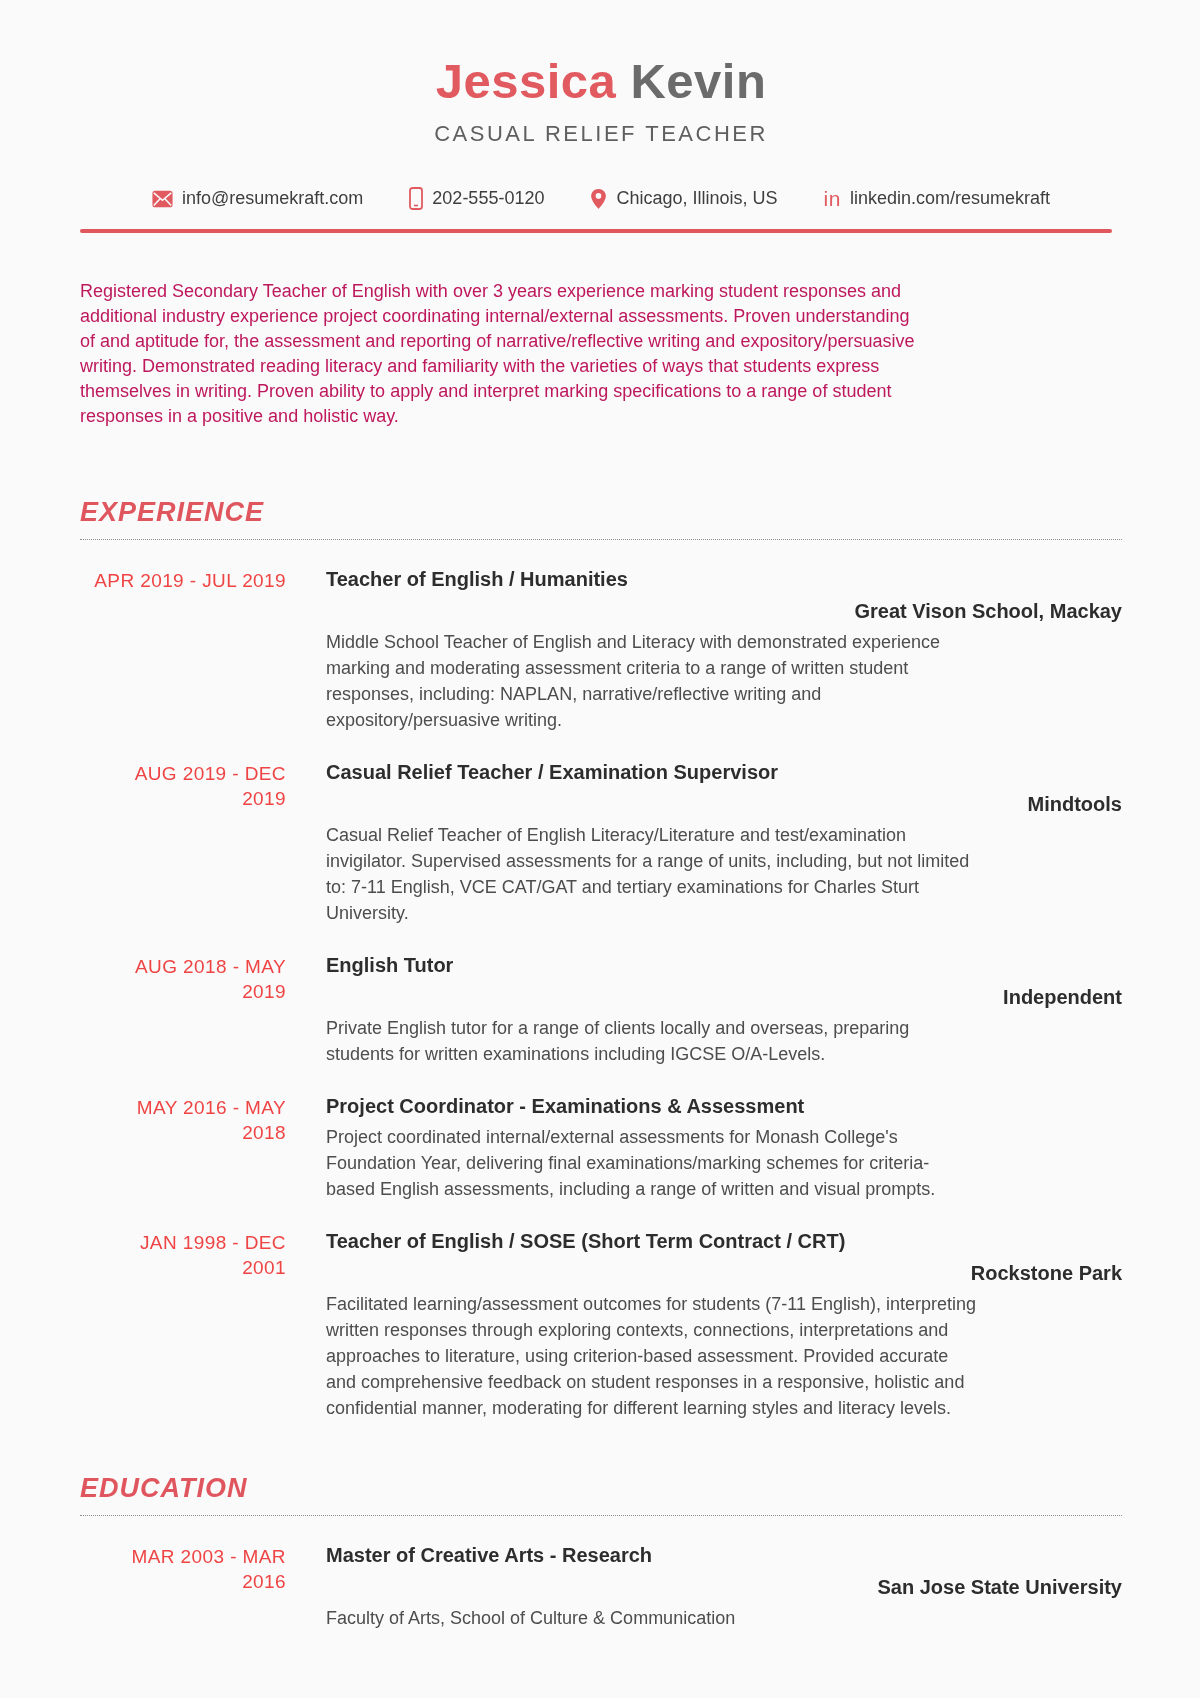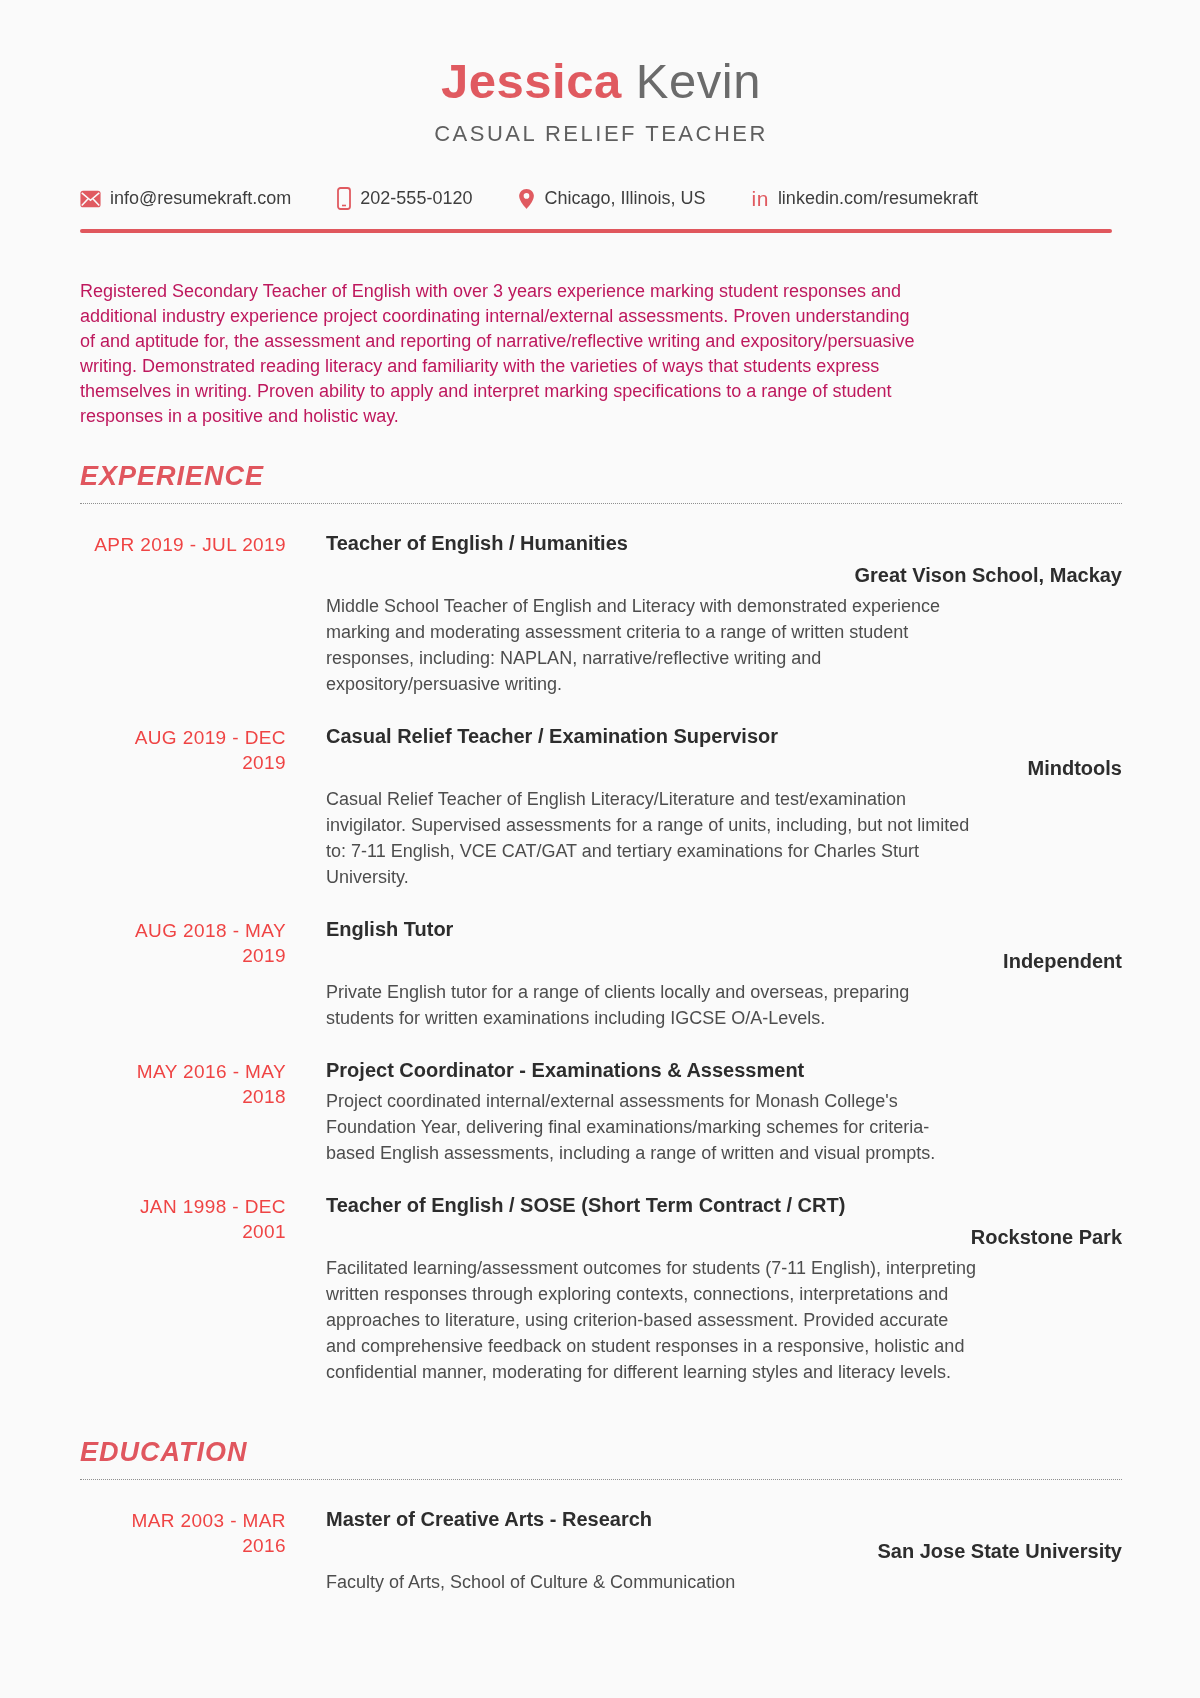--- a/index.html
+++ b/index.html
@@ -13,31 +13,32 @@
 
   
   h1.name {
     text-align: center;
     font-size: 49px;
     font-weight: 700;
     color: #e05a60;
     letter-spacing: 0.5px;
     line-height: 54px;
   }
-  h1.name .last { color: #6b6b6b; font-weight: 400; }
+  h1.name .last { color: #6b6b6b; font-weight: 700; }
   .subtitle {
     text-align: center;
     font-size: 22px;
     font-weight: 500;
     color: #5f5f5f;
     letter-spacing: 2.5px;
     margin-top: 13px;
   }
   .contact-row {
     display: flex;
+    justify-content: center;
     align-items: center;
     gap: 46px;
     margin-top: 40px;
     font-size: 18px;
     color: #3e3e3e;
   }
   .contact-item { display: flex; align-items: center; gap: 9px; }
   .contact-item .icn { display: inline-flex; align-items: center; justify-content: center; }
   .in-glyph {
     color: #e05a60;
@@ -57,21 +58,21 @@
   
   .summary {
     margin-top: 46px;
     font-size: 18px;
     line-height: 25px;
     color: #be185d;
     max-width: 835px;
   }
 
   
-  .section { margin-top: 32px; }
+  .section { margin-top: 68px; }
   .section.education { margin-top: 52px; }
   .section-heading {
     font-size: 27px;
     font-style: italic;
     font-weight: 700;
     color: #e0565e;
     letter-spacing: 1px;
     padding-bottom: 11px;
     border-bottom: 1px dotted #8f8f8f;
   }

